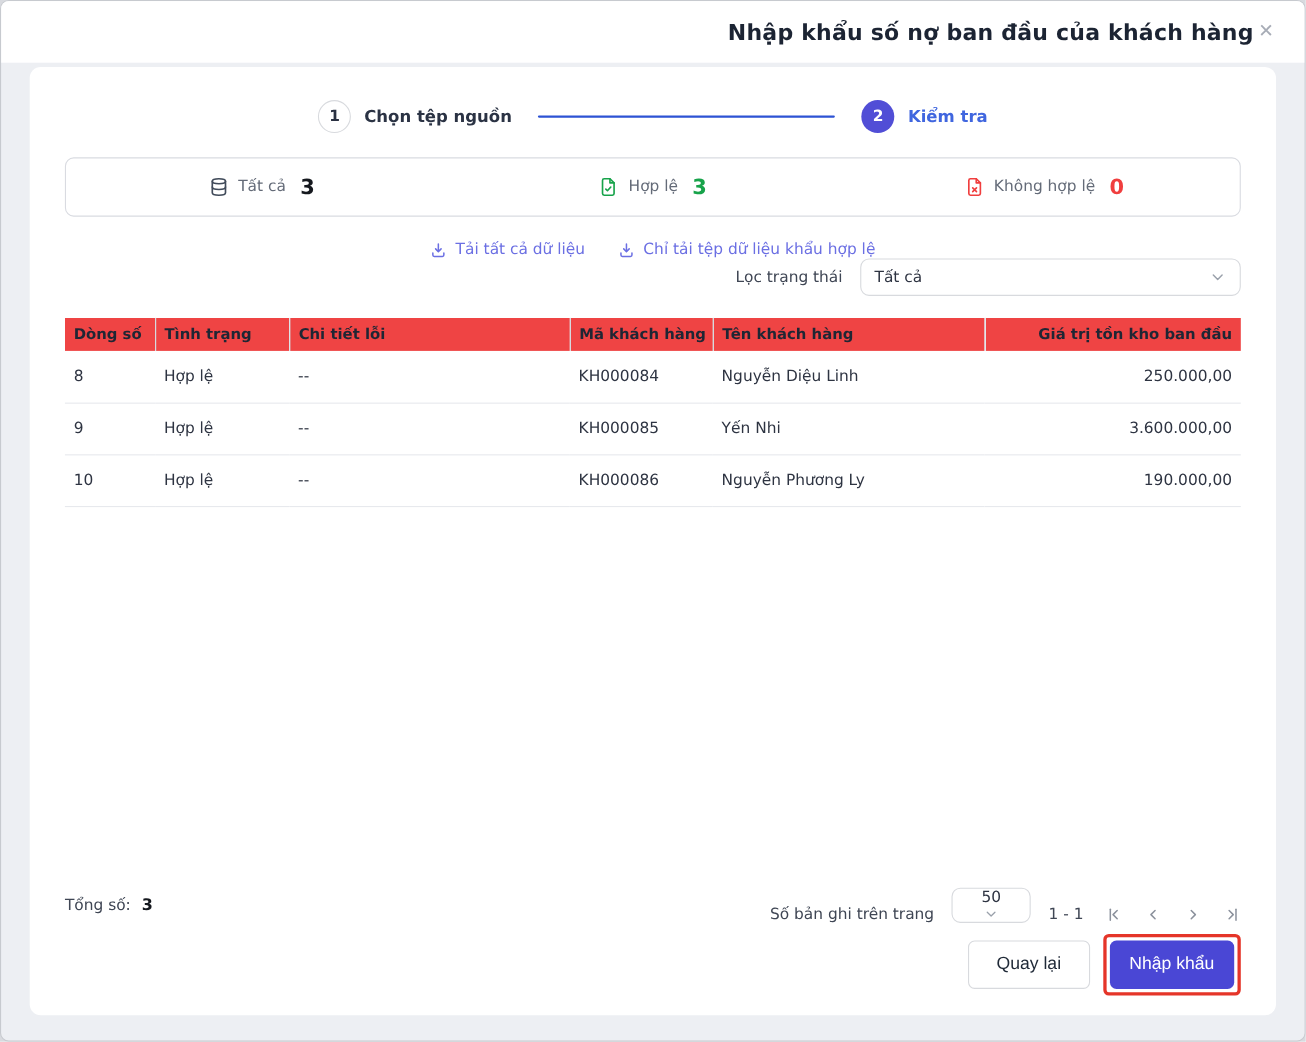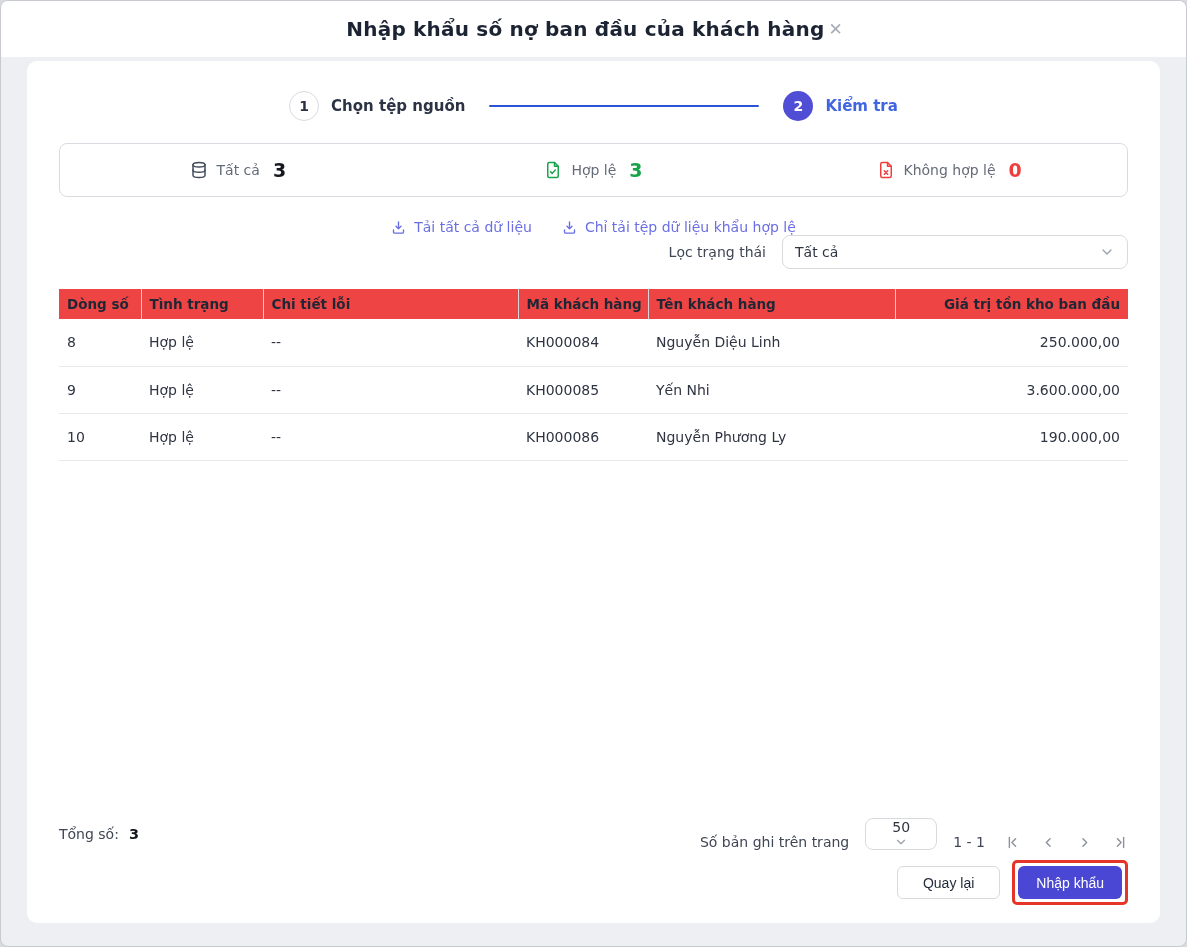--- a/index.html
+++ b/index.html
@@ -5,21 +5,21 @@
   * { margin:0; padding:0; box-sizing:border-box; }
   body { font-family:"DejaVu Sans","Liberation Sans",sans-serif; background:#d8dadf; }
   .page {
     width:1187px; height:947px; background:#edeff3;
     border:1px solid #c7cacf; border-radius:8px; overflow:hidden;
     display:flex; flex-direction:column;
   }
   
   .modal-header {
     height:56px; background:#ffffff; flex:0 0 auto;
-    display:flex; align-items:center; justify-content:center;
+    display:flex; align-items:center; justify-content:flex-end;
     padding:0 24px 0 30px;
   }
   .modal-title { font-size:20px; font-weight:700; color:#1c2433; letter-spacing:.2px; }
   .close-btn { font-size:17px; color:#a7acb6; cursor:pointer; line-height:1; padding:4px; }
   
   .modal-body { flex:1; padding:4px 26px 23px 26px; display:flex; }
   .card {
     background:#ffffff; border-radius:10px; flex:1;
     padding:30px 32px 18px 32px; display:flex; flex-direction:column;
   }
@@ -79,21 +79,21 @@
   .total { font-size:14px; color:#3f4654; }
   .total b { color:#15181e; margin-left:10px; font-size:14.5px; }
   .pager { margin-left:auto; display:flex; align-items:flex-end; }
   .pager-label { font-size:14px; color:#3f4654; margin-right:16px; }
   .size-select { width:72px; height:32px; padding:0 9px;flex-direction:column; }
   .range { font-size:14px; color:#3f4654; margin:0 20px 0 16px; }
   .pg-icons { display:flex; align-items:center; gap:21px; color:#8b919c; }
   .pg-btn { width:15px; height:15px; cursor:pointer; display:block; }
   
   .actions { display:flex; justify-content:flex-end; align-items:center; gap:12px; }
-  .btn { font-size:14px; border-radius:6px; height:33px; display:inline-flex; align-items:center; cursor:pointer; }
+  .btn { font-size:16px; border-radius:6px; height:44px; display:inline-flex; align-items:center; cursor:pointer; }
   .btn-secondary { background:#fff; border:1px solid #d8dade; color:#1f2937; padding:0 25px; }
   .btn-primary { background:#4a47d5; border:none; color:#ffffff; padding:0 18px; }
   .highlight-ring { border:3px solid #e53529; border-radius:5px; padding:3px; display:inline-flex; }
 </style>
 </head>
 <body>
 
 <div class="page">
 
   <div class="modal-header">

